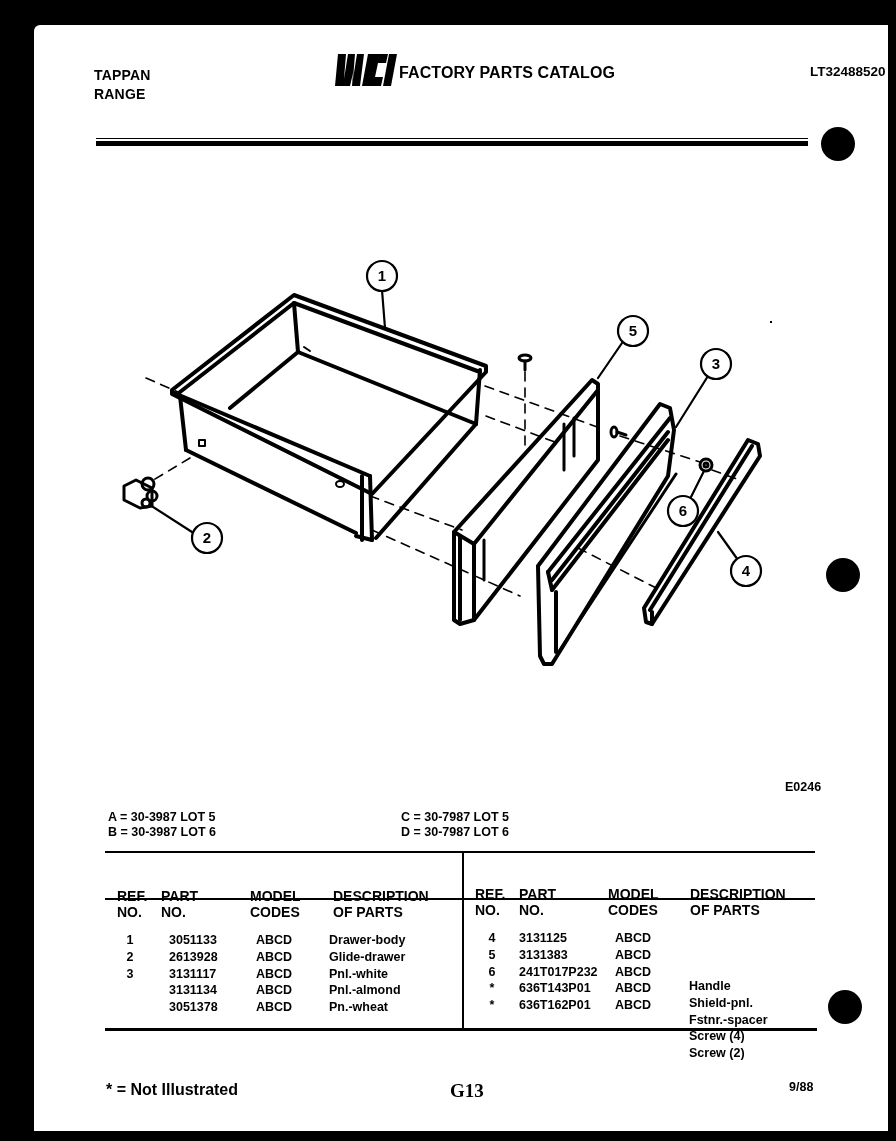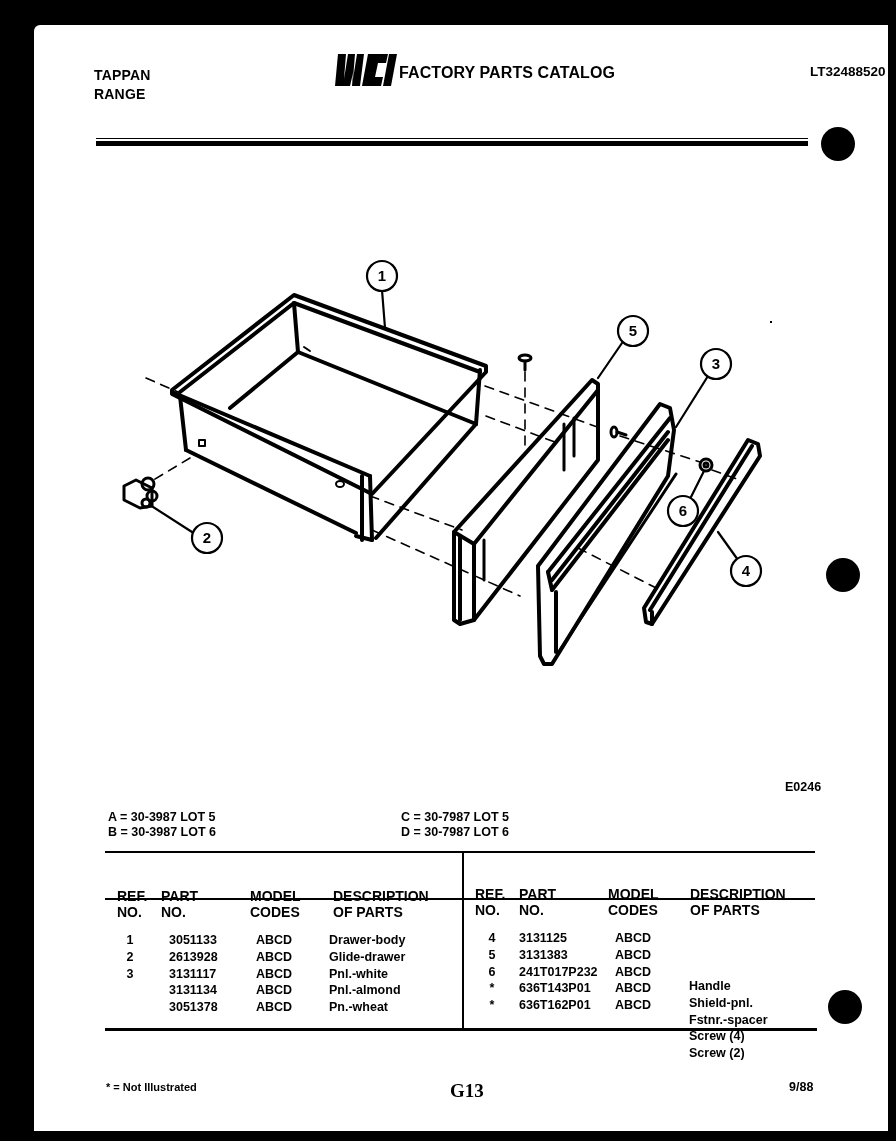--- a/index.html
+++ b/index.html
@@ -20,21 +20,21 @@
   .rule-thick { left: 96px; top: 141px; width: 712px; height: 5px; background: #000; }
   .hole { width: 34px; height: 34px; border-radius: 50%; background: #000; }
   .diagram { left: 100px; top: 250px; width: 700px; height: 440px; }
   .fig-id { left: 757px; top: 780px; font-weight: bold; font-size: 12.5px; margin-left: 28px; }
   .legend { font-weight: bold; font-size: 12.5px; line-height: 15px; }
   .tbl-rule { height: 2px; background: #000; }
   .vdiv { left: 462px; top: 852px; width: 2px; height: 178px; background: #000; }
   .th { font-weight: bold; font-size: 14px; line-height: 16px; margin-top: 21px; }
   .td { font-weight: bold; font-size: 12.5px; line-height: 16.8px; white-space: nowrap; }
   .td div { height: 16.8px; }
-  .foot-note { left: 106px; top: 1081px; font-weight: bold; font-size: 11px; }
+  .foot-note { left: 106px; top: 1081px; font-weight: bold; font-size: 16px; }
   .foot-page { left: 450px; top: 1080px; font-family: "Liberation Serif", serif; font-weight: bold; font-size: 19px; }
   .foot-date { left: 789px; top: 1080px; font-weight: bold; font-size: 12.5px; }
   .center { text-align: center; }
 </style>
 </head>
 <body>
 
 <div class="page"></div>
 
 <div class="abs hdr-brand">

